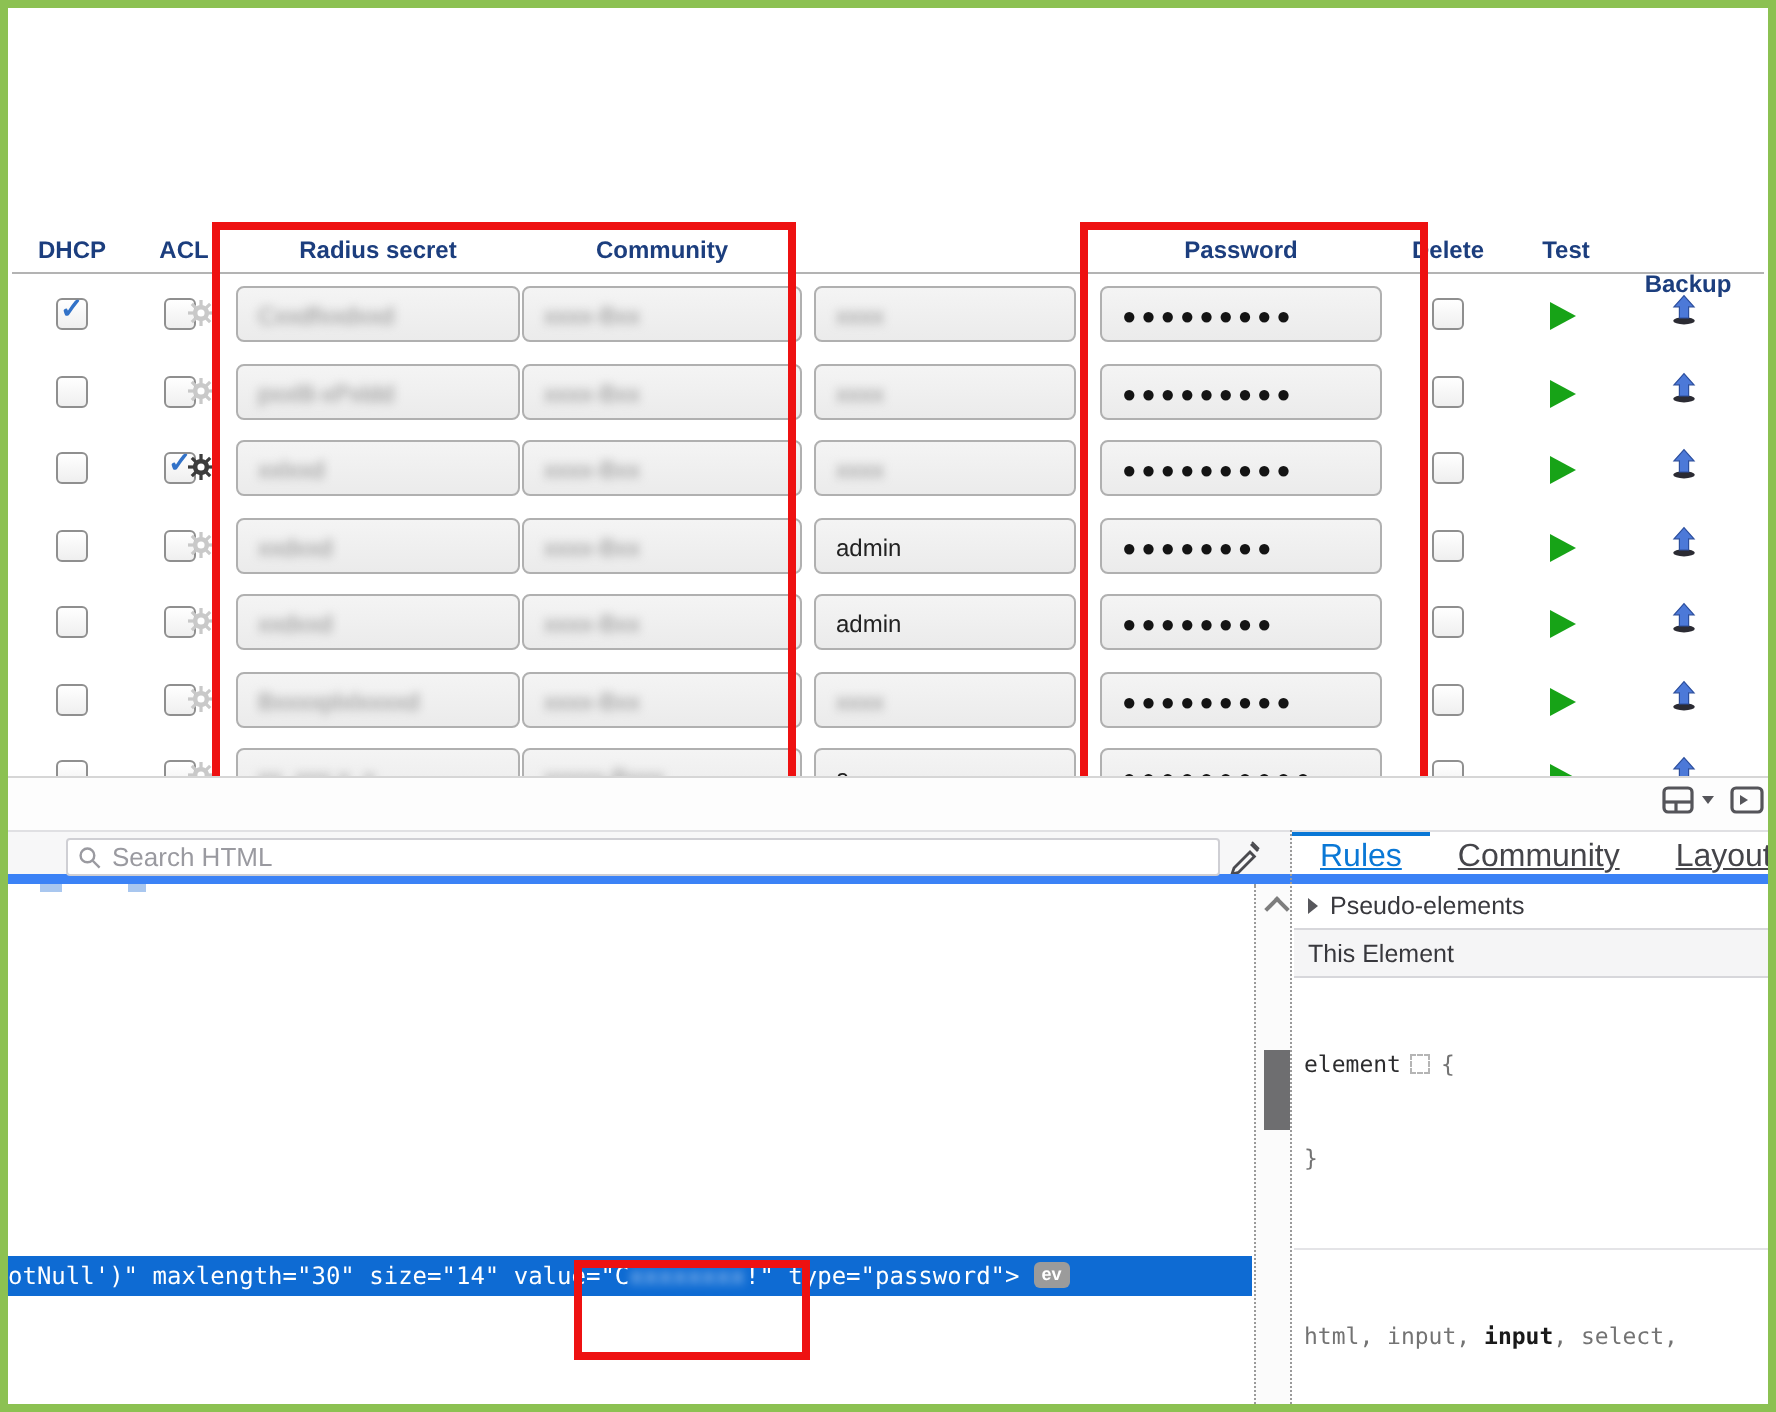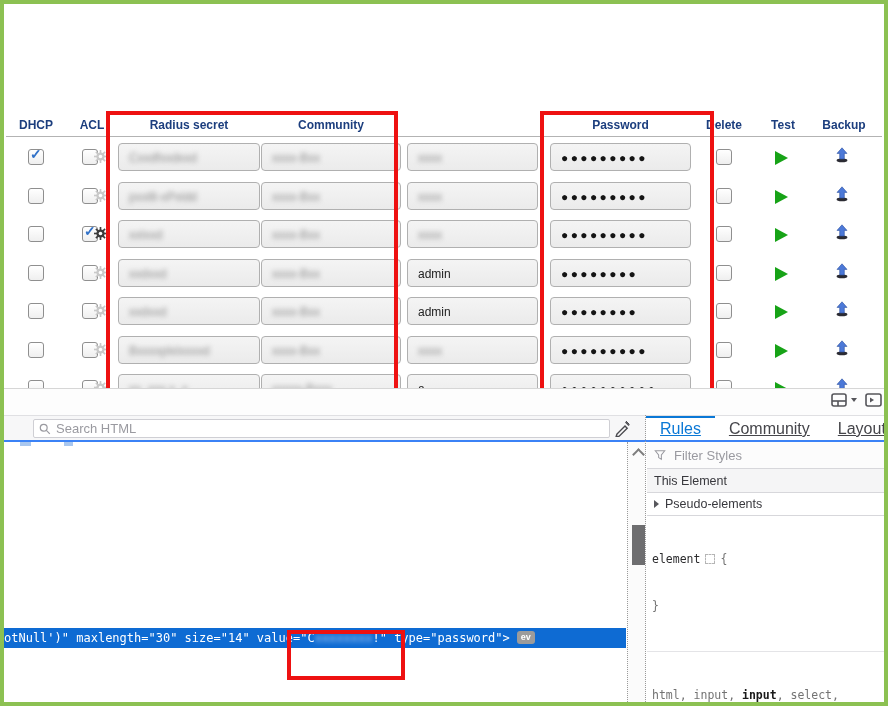--- a/index.html
+++ b/index.html
@@ -11,21 +11,21 @@
   .ann-box{position:absolute;border:4px solid #ee1111;z-index:40;pointer-events:none;}
   .ann-1{left:106px;top:111px;width:284px;height:277px;}
   .ann-2{left:540px;top:111px;width:166px;height:277px;}
   .ann-3{left:287px;top:630px;width:110px;height:42px;z-index:45;}
   
   .table-area{position:absolute;left:0;top:0;width:888px;height:388px;background:#fff;overflow:hidden;}
   .th{position:absolute;top:118px;height:15px;font-size:12px;font-weight:bold;color:#1c3e7e;text-align:center;}
   .th-dhcp{left:12px;width:48px;} .th-acl{left:74px;width:36px;}
   .th-radius{left:118px;width:142px;} .th-comm{left:261px;width:140px;text-align:center;}
   .th-user{left:407px;width:131px;margin-top:25px;} .th-pass{left:550px;width:141px;}
-  .th-del{left:700px;width:48px;} .th-test{left:761px;width:44px;} .th-backup{left:816px;width:56px;}
+  .th-del{left:700px;width:48px;} .th-test{left:761px;width:44px;} .th-backup{left:816px;width:56px;margin-top:17px;}
   .header-rule{position:absolute;left:6px;right:6px;top:136px;height:1px;background:#b3b3b3;}
   .row{position:absolute;left:0;width:888px;height:38px;}
   .cb{position:absolute;top:9px;width:14px;height:14px;border:1px solid #8f8f8f;border-radius:3px;
       background:linear-gradient(#ffffff,#efefef);}
   .cb.on::after{content:"✓";position:absolute;left:1px;top:-4px;font-size:14px;font-weight:bold;color:#3272c8;}
   .col-dhcp{left:28px;} .col-acl{left:82px;} .col-del{left:716px;}
   .gear{position:absolute;left:94px;top:10px;color:#c9c9c9;}
   .gear.on{color:#3c3c3c;}
   .field{position:absolute;top:3px;height:28px;border:1px solid #b0b0b0;border-radius:4px;
          background:linear-gradient(#f4f4f4,#ebebeb);box-shadow:0 1px 0 rgba(255,255,255,.7);
@@ -36,21 +36,21 @@
   .redacted{filter:blur(2.5px);color:#8f8f8f;}
   .dots{font-size:12px;font-weight:bold;letter-spacing:2.4px;color:#141414;}
   .play{position:absolute;left:775px;top:11px;width:0;height:0;
         border-left:13px solid #17a317;border-top:7.5px solid transparent;border-bottom:7.5px solid transparent;}
   .backup{position:absolute;left:834px;top:7px;}
   
   .devtools{position:absolute;left:0;top:388px;width:888px;height:318px;background:#fff;border-top:1px solid #d6d6d6;box-sizing:border-box;}
   .dt-topstrip{position:absolute;left:0;top:0;right:0;height:26px;background:#fdfdfd;}
   .dock-icons{position:absolute;right:6px;top:4px;display:flex;align-items:center;gap:8px;color:#55555a;}
   .dt-toolbar{position:absolute;left:0;top:26px;right:0;height:27px;background:#f7f7f8;
-              border-top:1px solid #e0e0e3;border-bottom:2px solid #3b82f6;box-sizing:border-box;}
+              border-top:1px solid #e0e0e3;border-bottom:5px solid #3b82f6;box-sizing:border-box;}
   .search-box{position:absolute;left:33px;top:3px;width:577px;height:19px;background:#fff;border:1px solid #cfcfd4;
               border-radius:2px;display:flex;align-items:center;padding-left:5px;box-sizing:border-box;}
   .search-box input{border:none;outline:none;background:transparent;font-size:13px;color:#5a5a5f;
                     font-family:"Liberation Sans",sans-serif;width:100%;padding:0;margin-left:5px;}
   .search-box input::placeholder{color:#9a9aa0;}
   .pen-icon{position:absolute;left:613px;top:3px;}
   .tabs{position:absolute;left:646px;top:0;bottom:0;right:0;background:#fff;display:flex;overflow:hidden;}
   .tab{height:26px;line-height:25px;padding:0 14px;font-size:16px;color:#45454a;white-space:nowrap;cursor:default;text-decoration:underline;}
   .tab.on{color:#0a78d6;box-shadow:inset 0 2px 0 0 #0a78d6;}
   .dt-content{position:absolute;left:0;top:53px;right:0;bottom:0;}
@@ -365,34 +365,26 @@
         <div class="markup-line"><span>otNull')" maxlength="30" size="14" value="C</span><span class="val-redacted">xxxxxxxx</span><span>!" type="password"&gt;</span><span class="ev-badge">ev</span></div>
       </div>
 
       <div class="scrollbar">
         <span class="scroll-up"></span>
         <span class="scroll-thumb"></span>
       </div>
       <div class="splitter"></div>
 
       <div class="rules-panel">
-        <div class="rp-row rp-filter">
-          <span>
-            <svg width="12" height="12" viewBox="0 0 14 14">
-              <path d="M1.5 2 H12.5 L8.6 6.8 V12 L5.4 10 V6.8 Z" fill="none" stroke="#9a9aa0" stroke-width="1.2"></path>
-            </svg>
-          </span>
-          <input type="text" placeholder="Filter Styles" style="">
+        <div class="rp-row rp-pseudo">
+          <span class="twisty"></span>
+          <span>Pseudo-elements</span>
         </div>
         <div class="rp-row rp-this">
           <span>This Element</span>
-        </div>
-        <div class="rp-row rp-pseudo">
-          <span class="twisty"></span>
-          <span>Pseudo-elements</span>
         </div>
 
         <div class="rule">
           <div><span style="color:#2c2c2e;">element</span><span class="target-icon"></span><span>{</span></div>
           <div><span>}</span></div>
         </div>
 
         <div class="rule">
           <div><span>html, input, </span><span class="sel-match">input</span><span>, select,</span></div>
           

